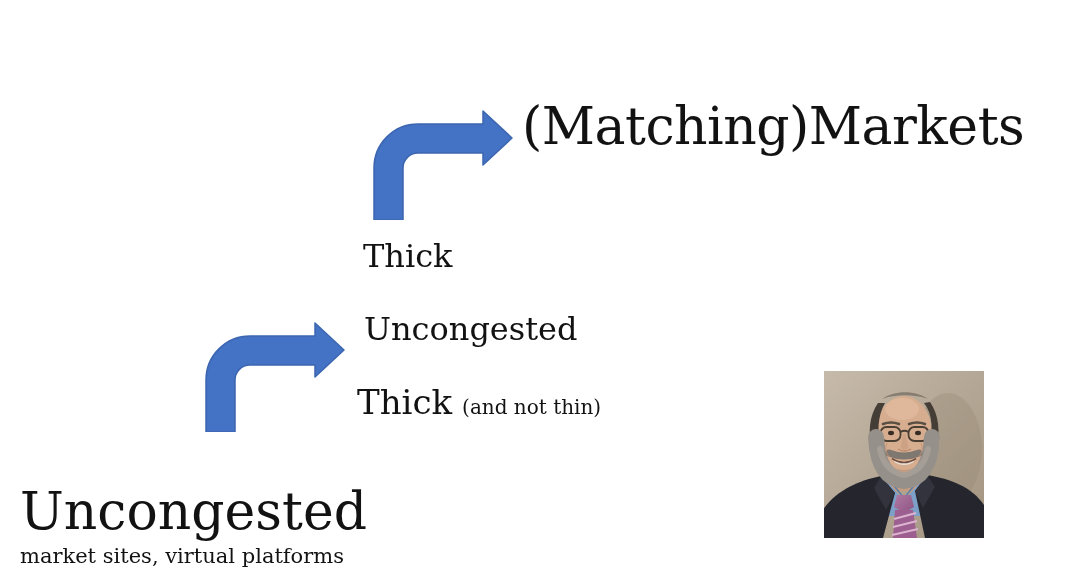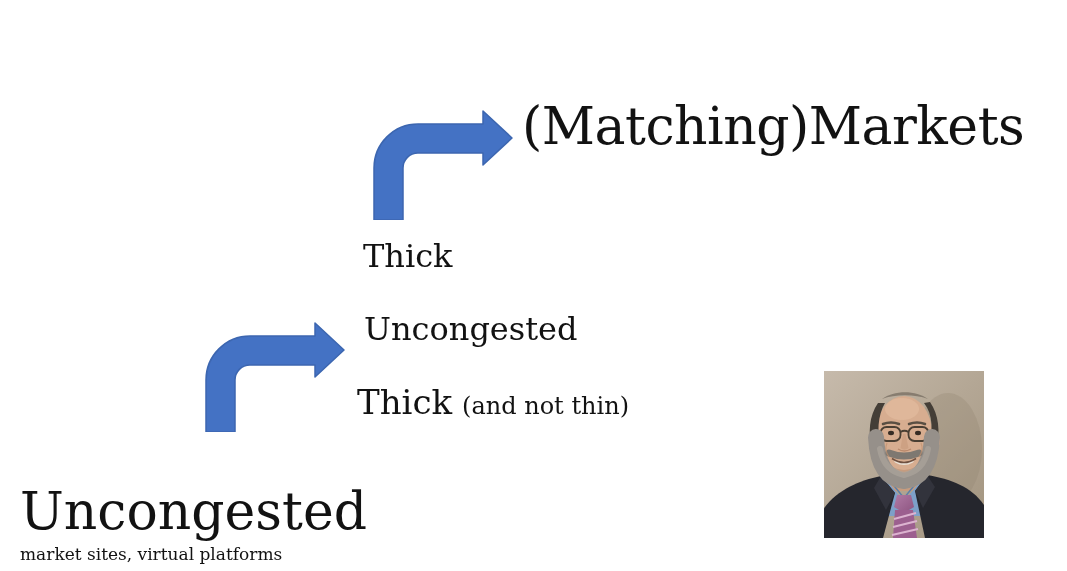--- a/index.html
+++ b/index.html
@@ -24,33 +24,33 @@
     left: 522px;
     top: 100px;
     font-size: 52px;
     letter-spacing: -0.5px;
     text-align: right;
   }
   .step-safe        { left: 363px; top: 240px; font-size: 32px; }
   .step-uncongested { left: 364px; top: 313px; font-size: 32px; text-align: right; }
   .step-thick       { left: 357px; top: 385px; font-size: 34px; }
   .step-note {
-    font-size: 24px;
+    font-size: 20px;
     margin-left: 10px;
     margin-top: 12px;
   }
   .marketplaces-title {
     left: 20px;
     top: 485px;
     font-size: 52px;
   }
   .marketplaces-subtitle {
     left: 20px;
     top: 546px;
-    font-size: 17px;
+    font-size: 21px;
   }
   .arrow-top    { left: 373px; top: 110px; }
   .arrow-bottom { left: 205px; top: 322px; }
   .portrait {
     left: 824px;
     top: 371px;
     width: 160px;
     height: 167px;
   }
 </style>

